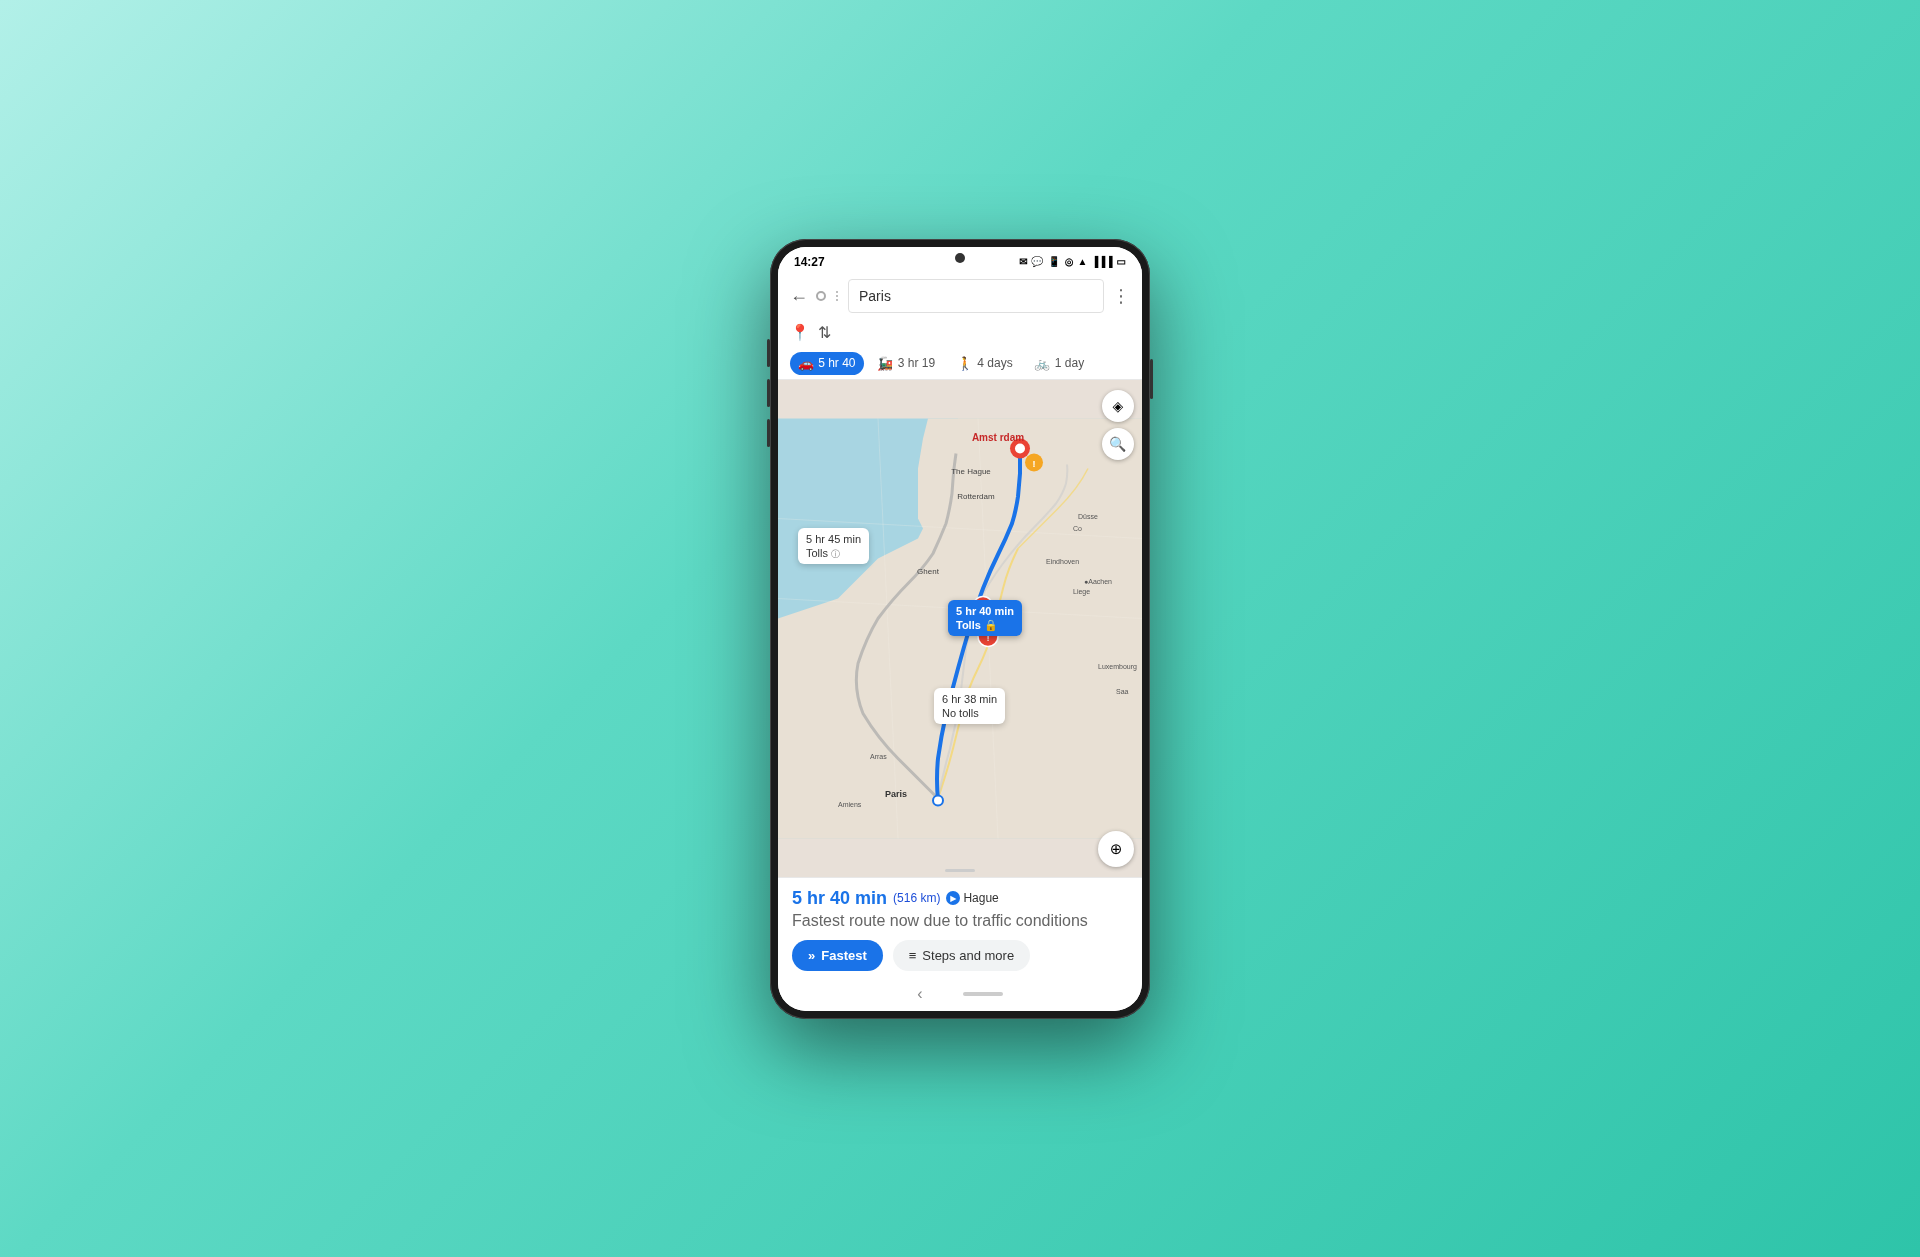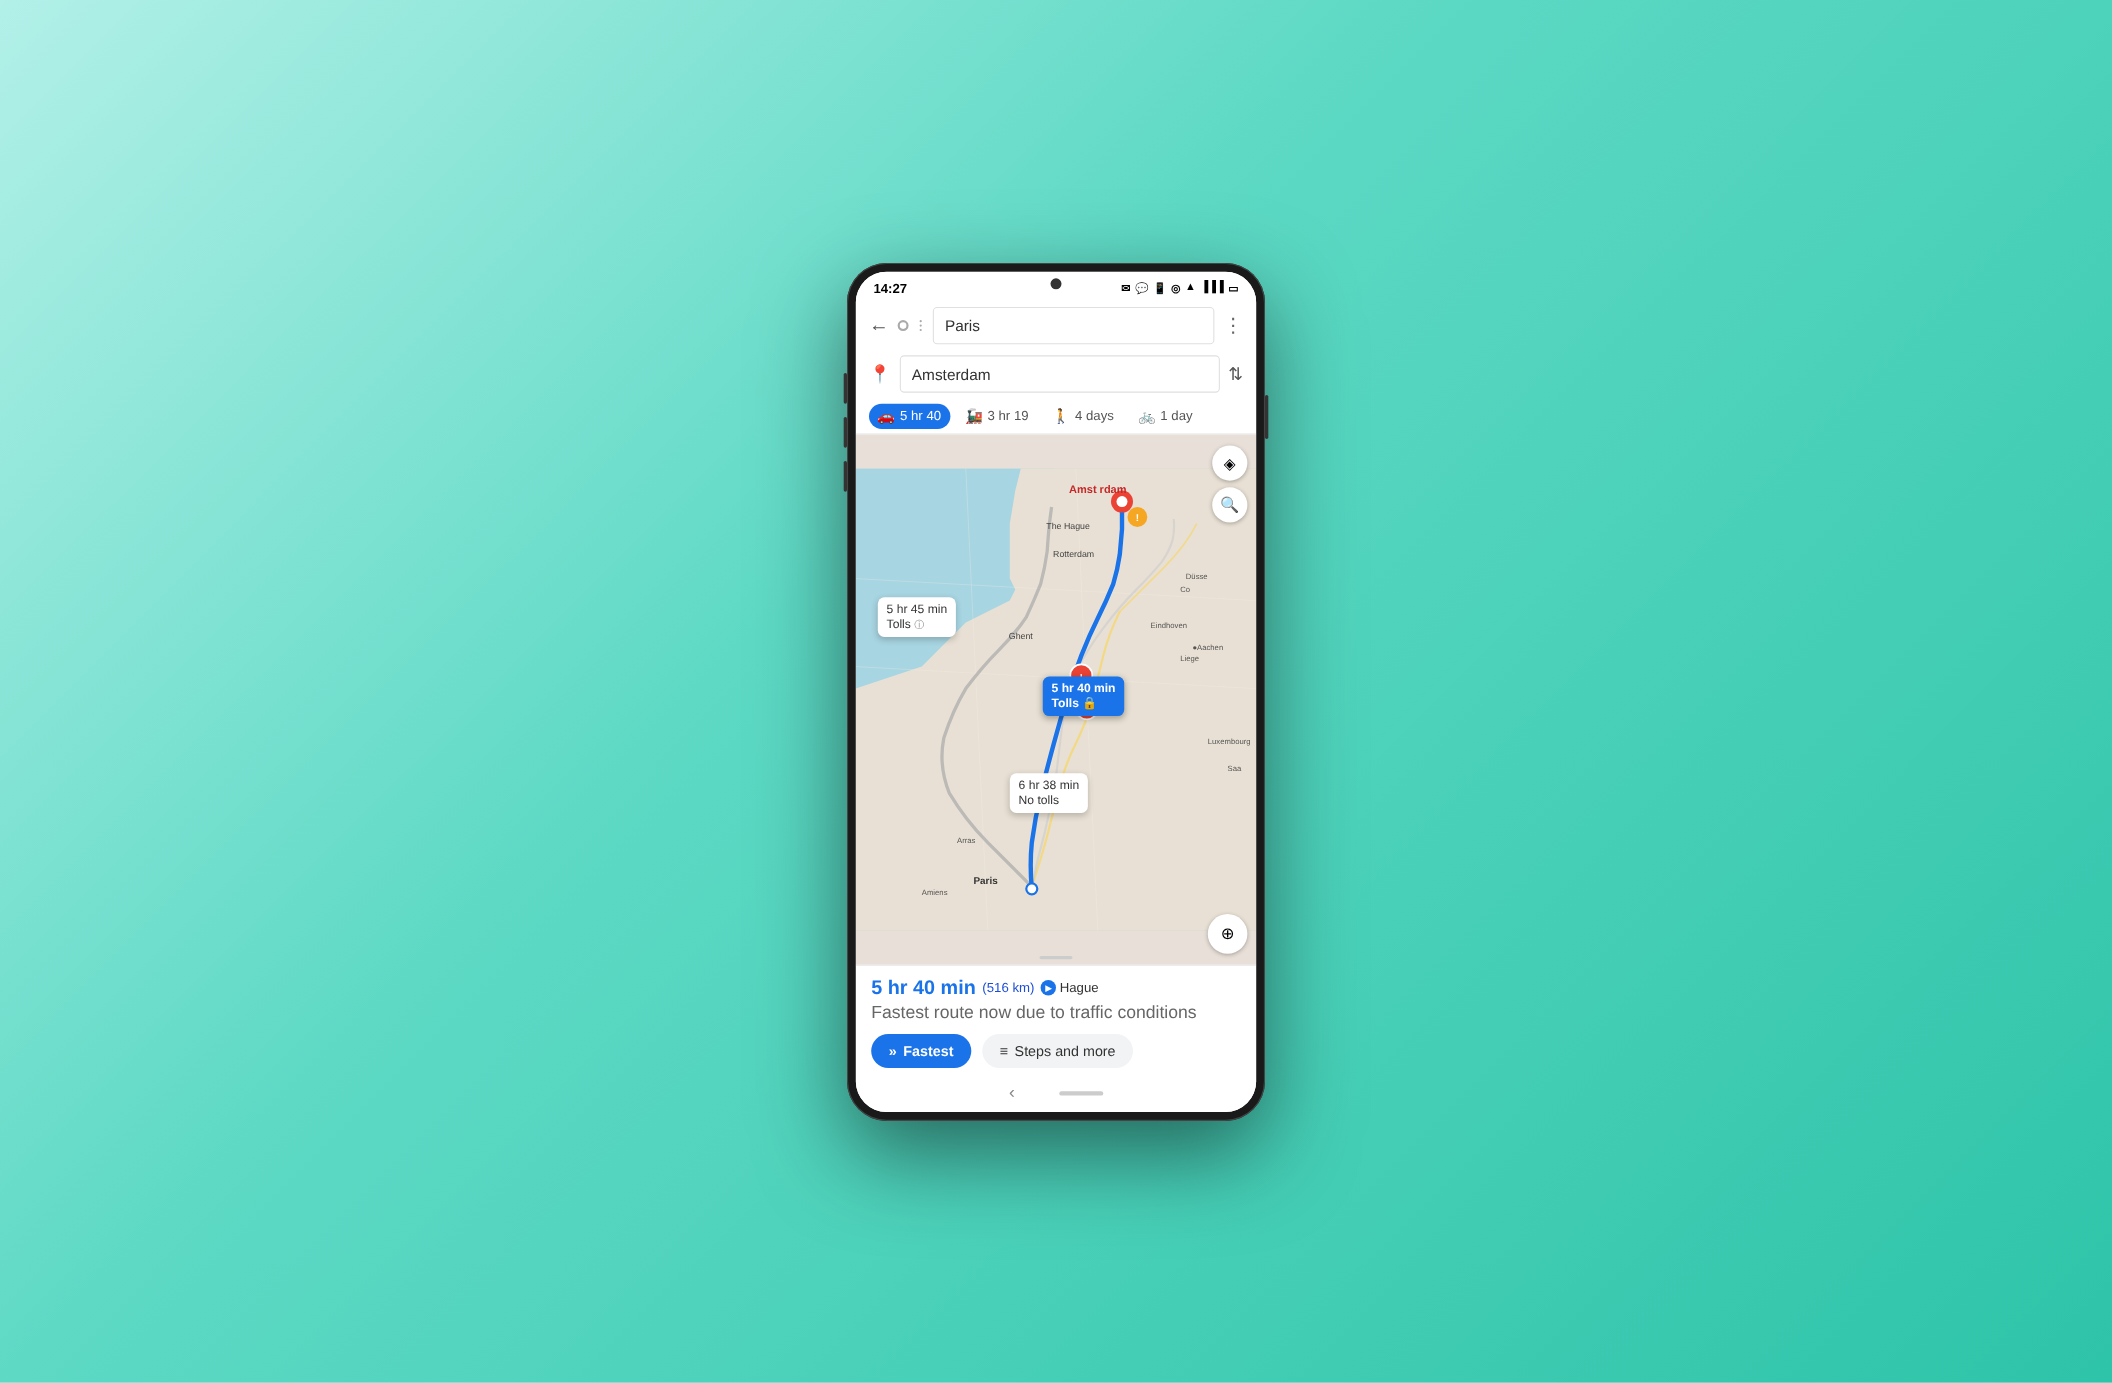--- a/index.html
+++ b/index.html
@@ -416,21 +416,20 @@
         <span></span>
           <span></span>
           <span></span>
       </div>
       <input class="nav-input" type="text" value="Paris" style="">
       <span class="nav-more">⋮</span>
     </div>
 
     <div class="dest-row">
       <span class="dest-pin">📍</span>
-      <input class="dest-input" type="text" value="Amsterdam" style="">
       <span class="swap-btn">⇅</span>
     </div>
 
     <div class="transport-tabs">
       <div class="tab-item active">
         <span class="tab-icon">🚗</span>
         <span>5 hr 40</span>
       </div>
       <div class="tab-item inactive">
         <span class="tab-icon">🚂</span>
@@ -508,21 +507,21 @@
         <div>Tolls 🔒</div>
       </div>
 
       
       <div class="bubble-white" style="left:20px; top:148px;">
         <div>5 hr 45 min</div>
         <div>Tolls <span style="font-size:9px;color:#888">ⓘ</span></div>
       </div>
 
       
-      <div class="bubble-white" style="left:140px; top:308px;">
+      <div class="bubble-white" style="left:156px; top:308px;">
         <div>6 hr 38 min</div>
         <div>No tolls</div>
       </div>
 
       
       <div class="map-controls">
         <div class="map-ctrl-btn">◈</div>
         <div class="map-ctrl-btn">🔍</div>
       </div>
 

